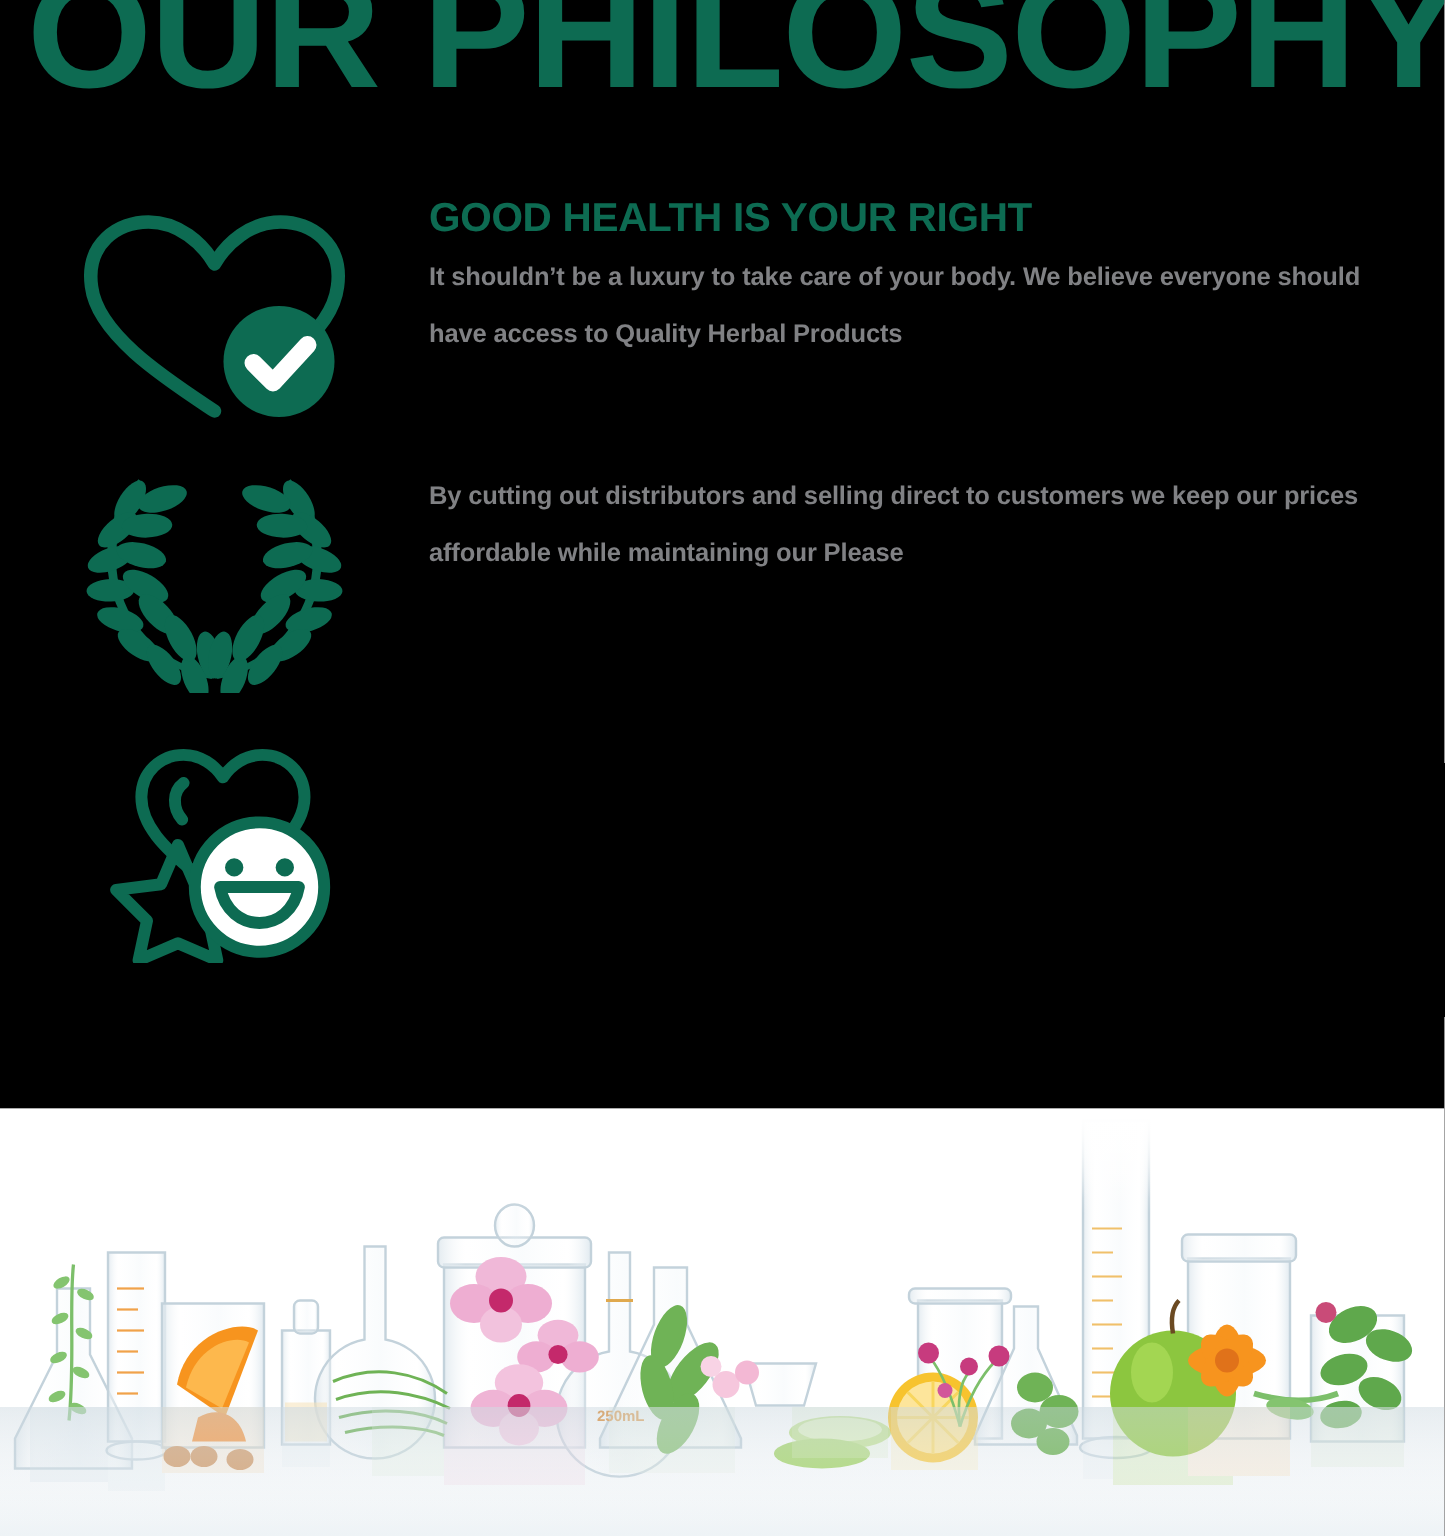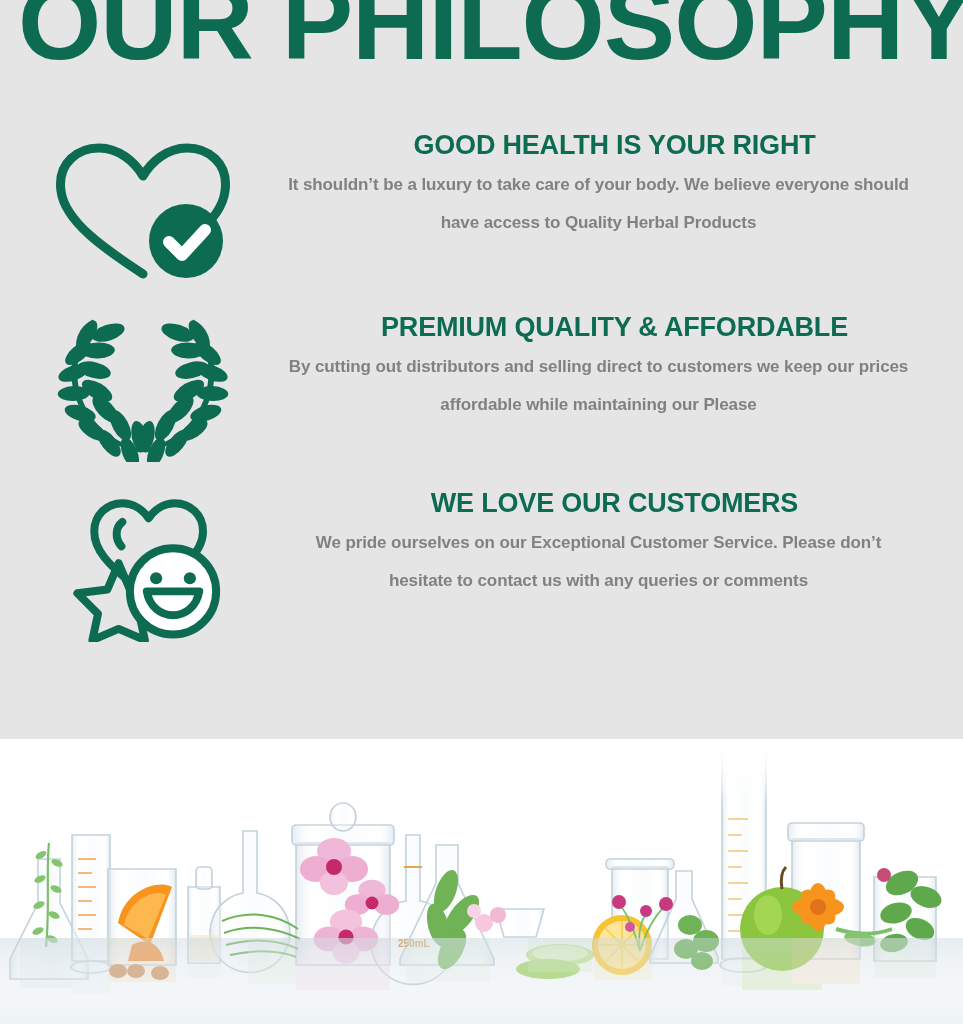--- a/index.html
+++ b/index.html
@@ -1,21 +1,21 @@
 <!DOCTYPE html>
 <html><head>
 <meta charset="utf-8">
 <style>
   html,body{margin:0;padding:0;background:#ffffff;}
   body{
     width:963px;height:1024px;overflow:hidden;position:relative;
     font-family:"Liberation Sans","DejaVu Sans",sans-serif;
     -webkit-font-smoothing:antialiased;
   }
-  .page{position:relative;width:963px;height:1024px;background:#e5e5e5;overflow:hidden;text-align:center;}
+  .page{position:relative;width:963px;height:1024px;background:#000000;overflow:hidden;}
 
   
   .title{
     position:absolute;left:18px;top:-30px;width:930px;
     font-size:105px;line-height:105px;font-weight:bold;
     color:#0d6b52;letter-spacing:-1px;
     transform:scaleX(1.02);transform-origin:left top;
     white-space:nowrap;
   }
 
@@ -123,21 +123,20 @@
               <ellipse cx="48" cy="62" rx="18" ry="8.5" transform="rotate(14 48 62)"></ellipse>
               <ellipse cx="51" cy="84" rx="18" ry="8.5" transform="rotate(30 51 84)"></ellipse>
               <ellipse cx="60" cy="104" rx="18" ry="8.5" transform="rotate(46 60 104)"></ellipse>
               <ellipse cx="76" cy="121" rx="18" ry="8.5" transform="rotate(62 76 121)"></ellipse>
               <ellipse cx="96" cy="133" rx="17" ry="8" transform="rotate(78 96 133)"></ellipse>
             </g>
           </g>
         </svg>
       </div>
       <div class="text-col">
-        <p class="f-title">PREMIUM QUALITY &amp; AFFORDABLE</p>
         <p class="f-body">By cutting out distributors and selling direct to customers we keep our prices affordable while maintaining our Please</p>
       </div>
     </div>
 
     <div class="feature f3">
       <div class="icon-col">
         <svg class="icon-box" viewBox="0 0 200 160">
           <g fill="none" stroke="#0d6b52" stroke-width="8.5" stroke-linecap="round" stroke-linejoin="round">
 
             <path d="M86 96 C 64 78, 48 62, 48 42 C 48 24, 62 12, 78 12 C 90 12, 100 19, 106 28
@@ -147,24 +146,20 @@
 
             <path d="M74 76 L 86 104 L 118 108 L 96 130 L 102 158 L 74 146 L 46 158
                      L 52 130 L 30 108 L 62 104 Z"></path>
 
             <circle cx="132" cy="106" r="46" fill="#ffffff"></circle>
             <path d="M104 106 C 110 140, 154 140, 160 106 Z" fill="none"></path>
           </g>
           <circle cx="114" cy="92" r="6.5" fill="#0d6b52"></circle>
           <circle cx="150" cy="92" r="6.5" fill="#0d6b52"></circle>
         </svg>
-      </div>
-      <div class="text-col">
-        <p class="f-title">WE LOVE OUR CUSTOMERS</p>
-        <p class="f-body">We pride ourselves on our Exceptional Customer Service. Please don’t hesitate to contact us with any queries or comments</p>
       </div>
     </div>
 
   </div>
 
   <div class="photo">
     <div class="surface"></div>
 
     <svg width="963" height="285" viewBox="0 0 963 285" style="position:absolute;left:0;top:0;">
       <defs>

